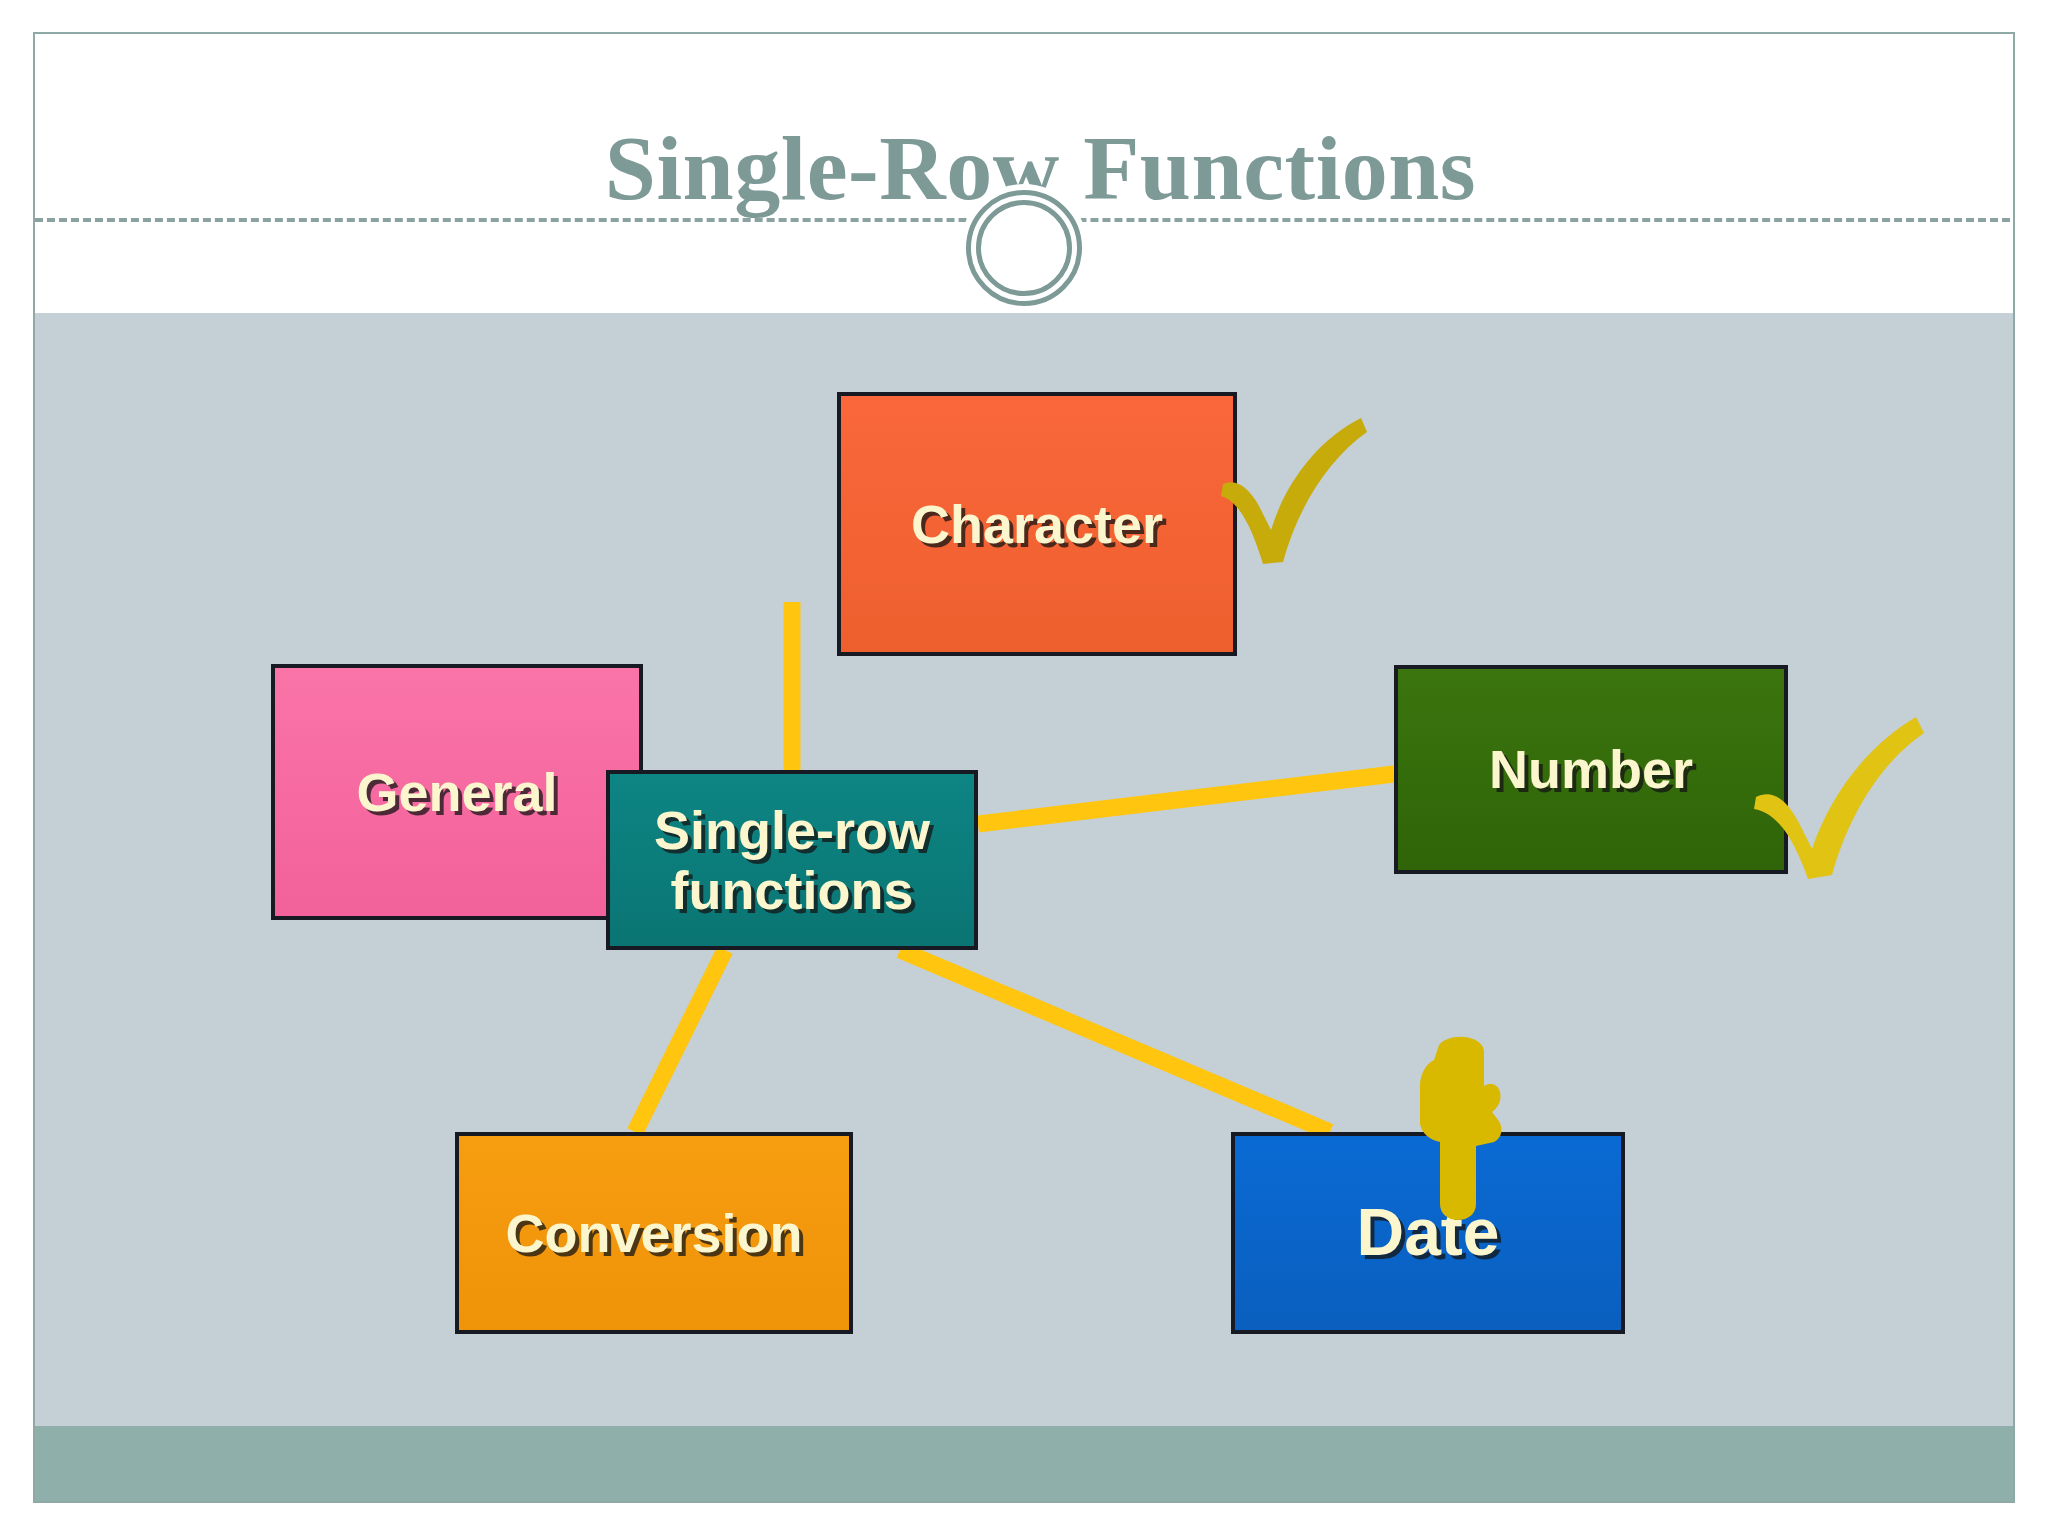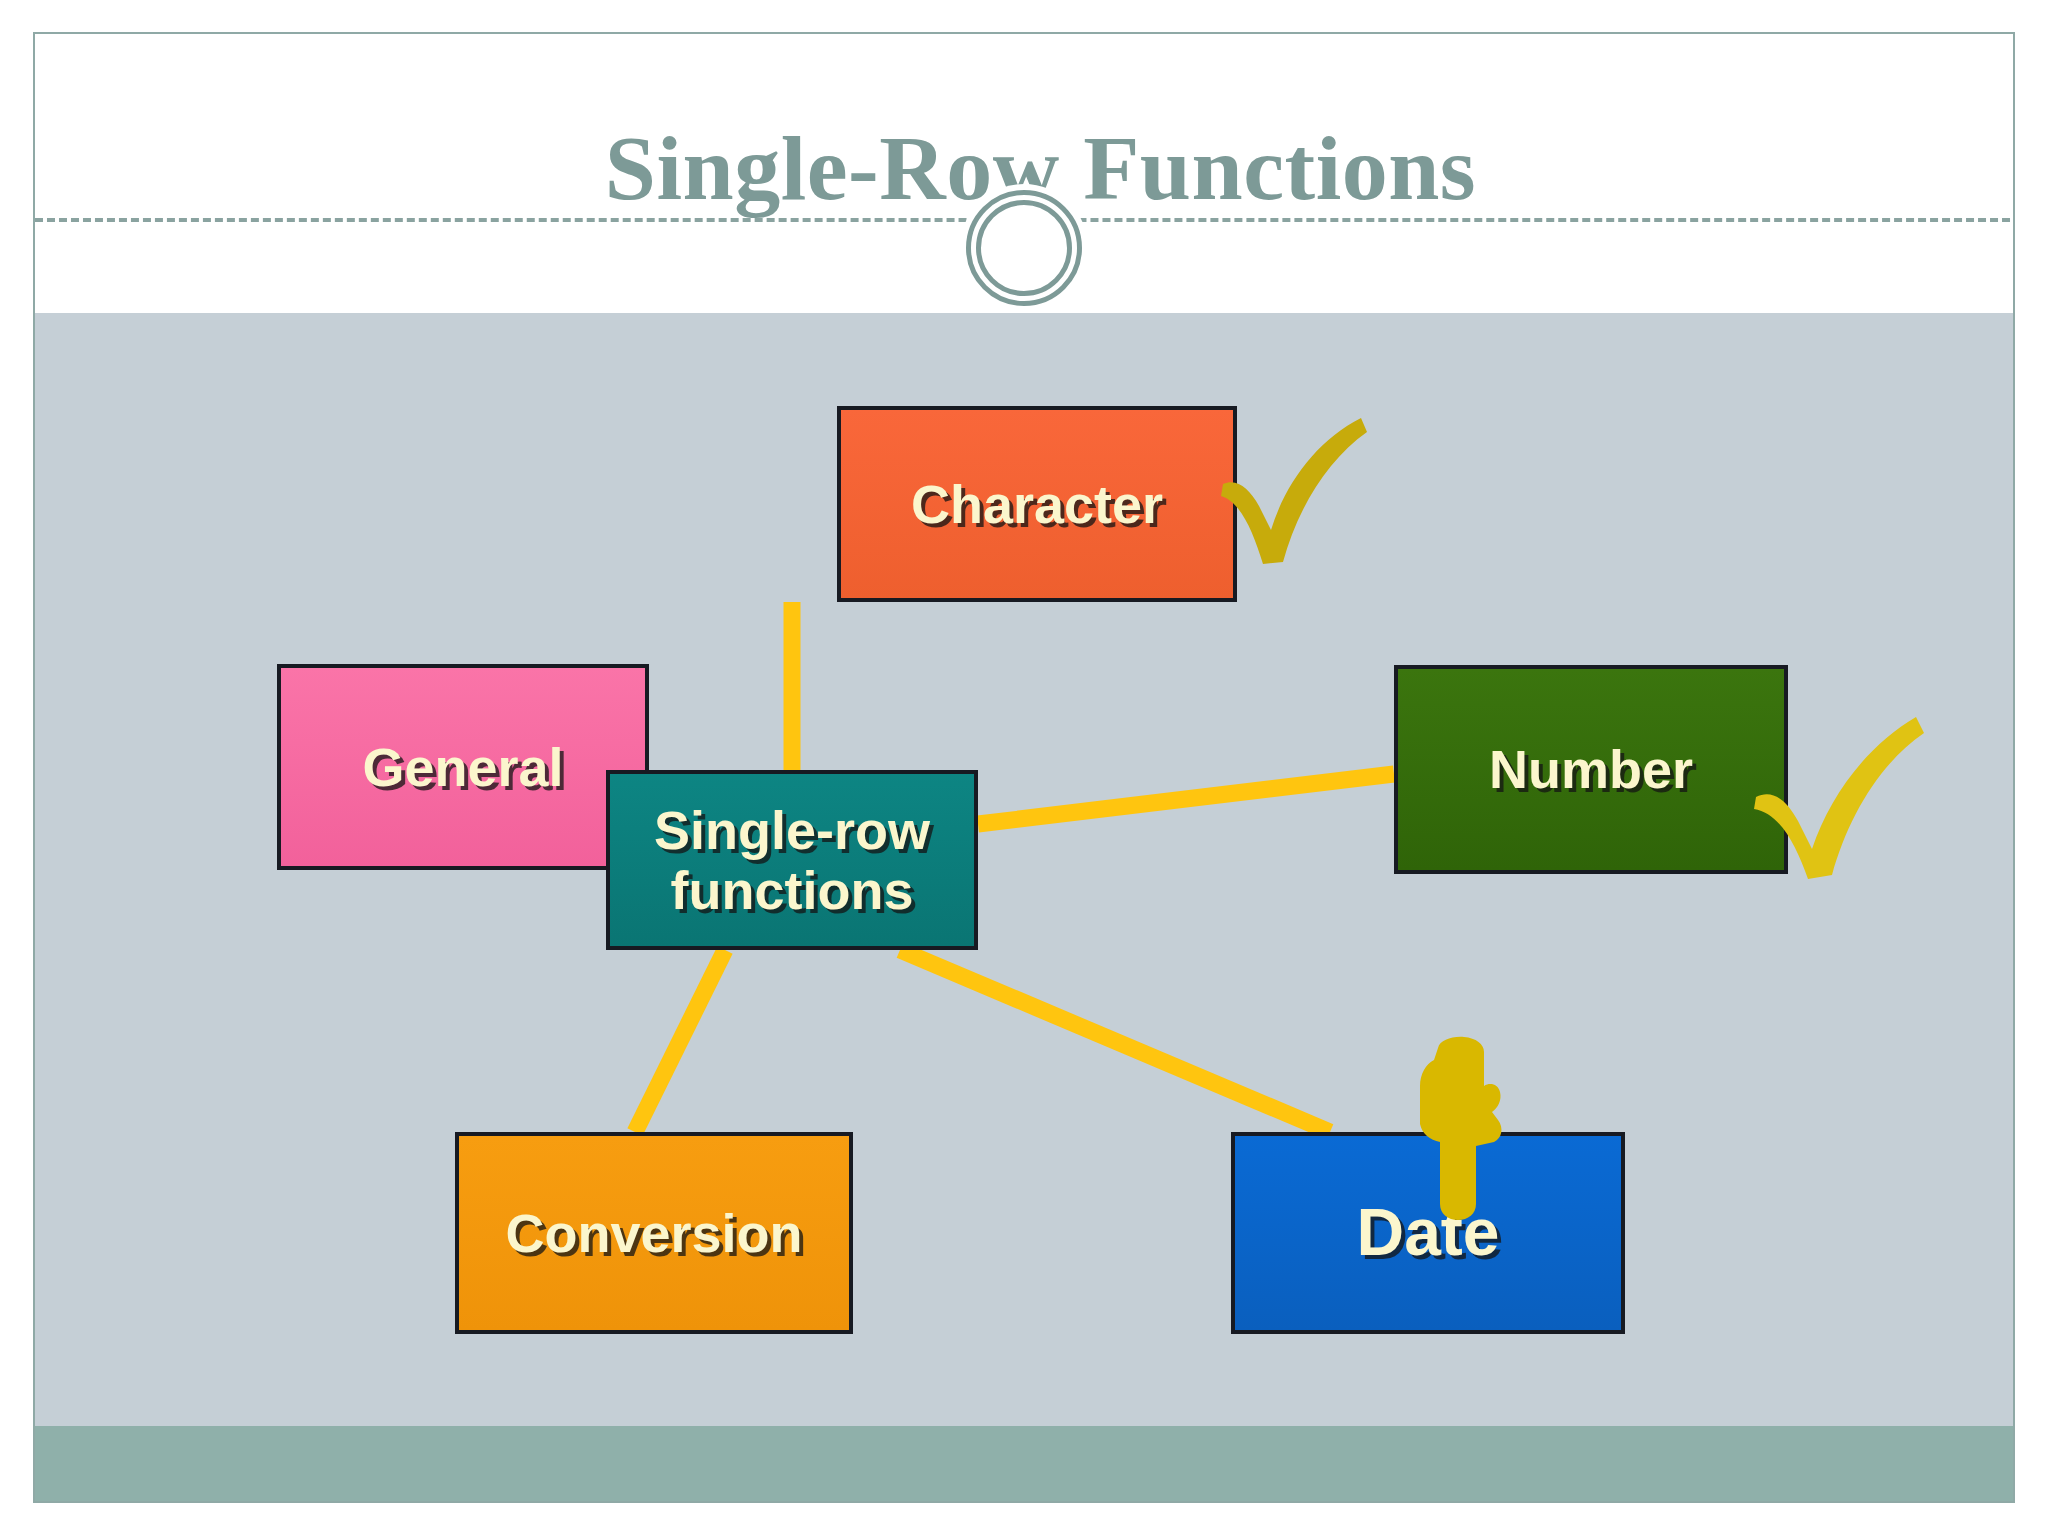--- a/index.html
+++ b/index.html
@@ -154,27 +154,27 @@
     padding: 0 10px;
   }
 
   #node-center {
     left: 571px;  top: 736px;  width: 372px; height: 180px;
     background: linear-gradient(180deg, #0d8583 0%, #0a7573 100%);
   }
   #node-center .node-label { font-size: 54px; }
 
   #node-character {
-    left: 802px; top: 372px; width: 400px; height: 196px;
+    left: 802px; top: 358px; width: 400px; height: 264px;
     background: linear-gradient(180deg, #f9673a 0%, #ee5f2e 100%);
   }
   #node-character .node-label { font-size: 54px; }
 
   #node-general {
-    left: 242px; top: 630px; width: 372px; height: 206px;
+    left: 236px; top: 630px; width: 372px; height: 256px;
     background: linear-gradient(180deg, #fa74a8 0%, #f2619b 100%);
   }
   #node-general .node-label { font-size: 54px; }
 
   #node-number {
     left: 1359px; top: 631px; width: 394px; height: 209px;
     background: linear-gradient(180deg, #3b750e 0%, #2f6408 100%);
     text-align: center;
   }
   #node-number .node-label { font-size: 54px; }

